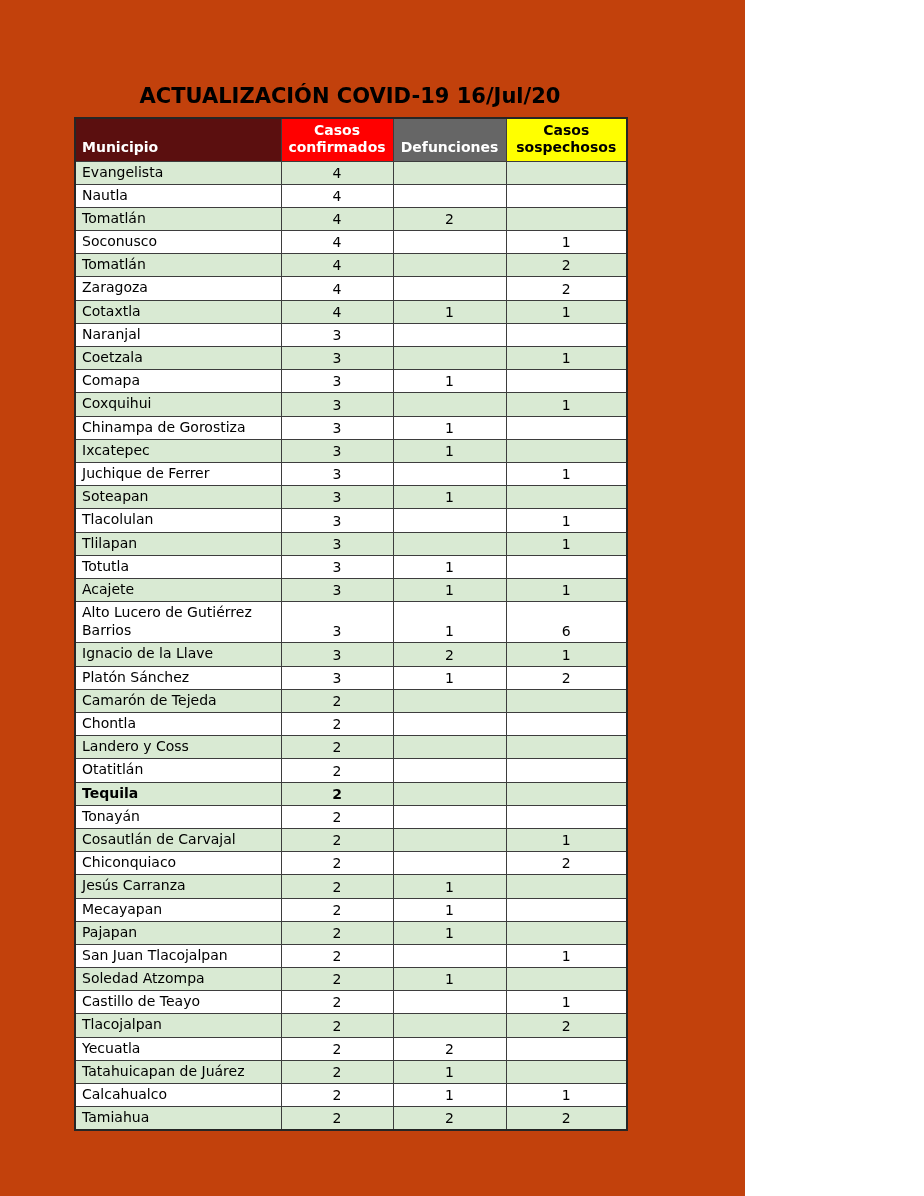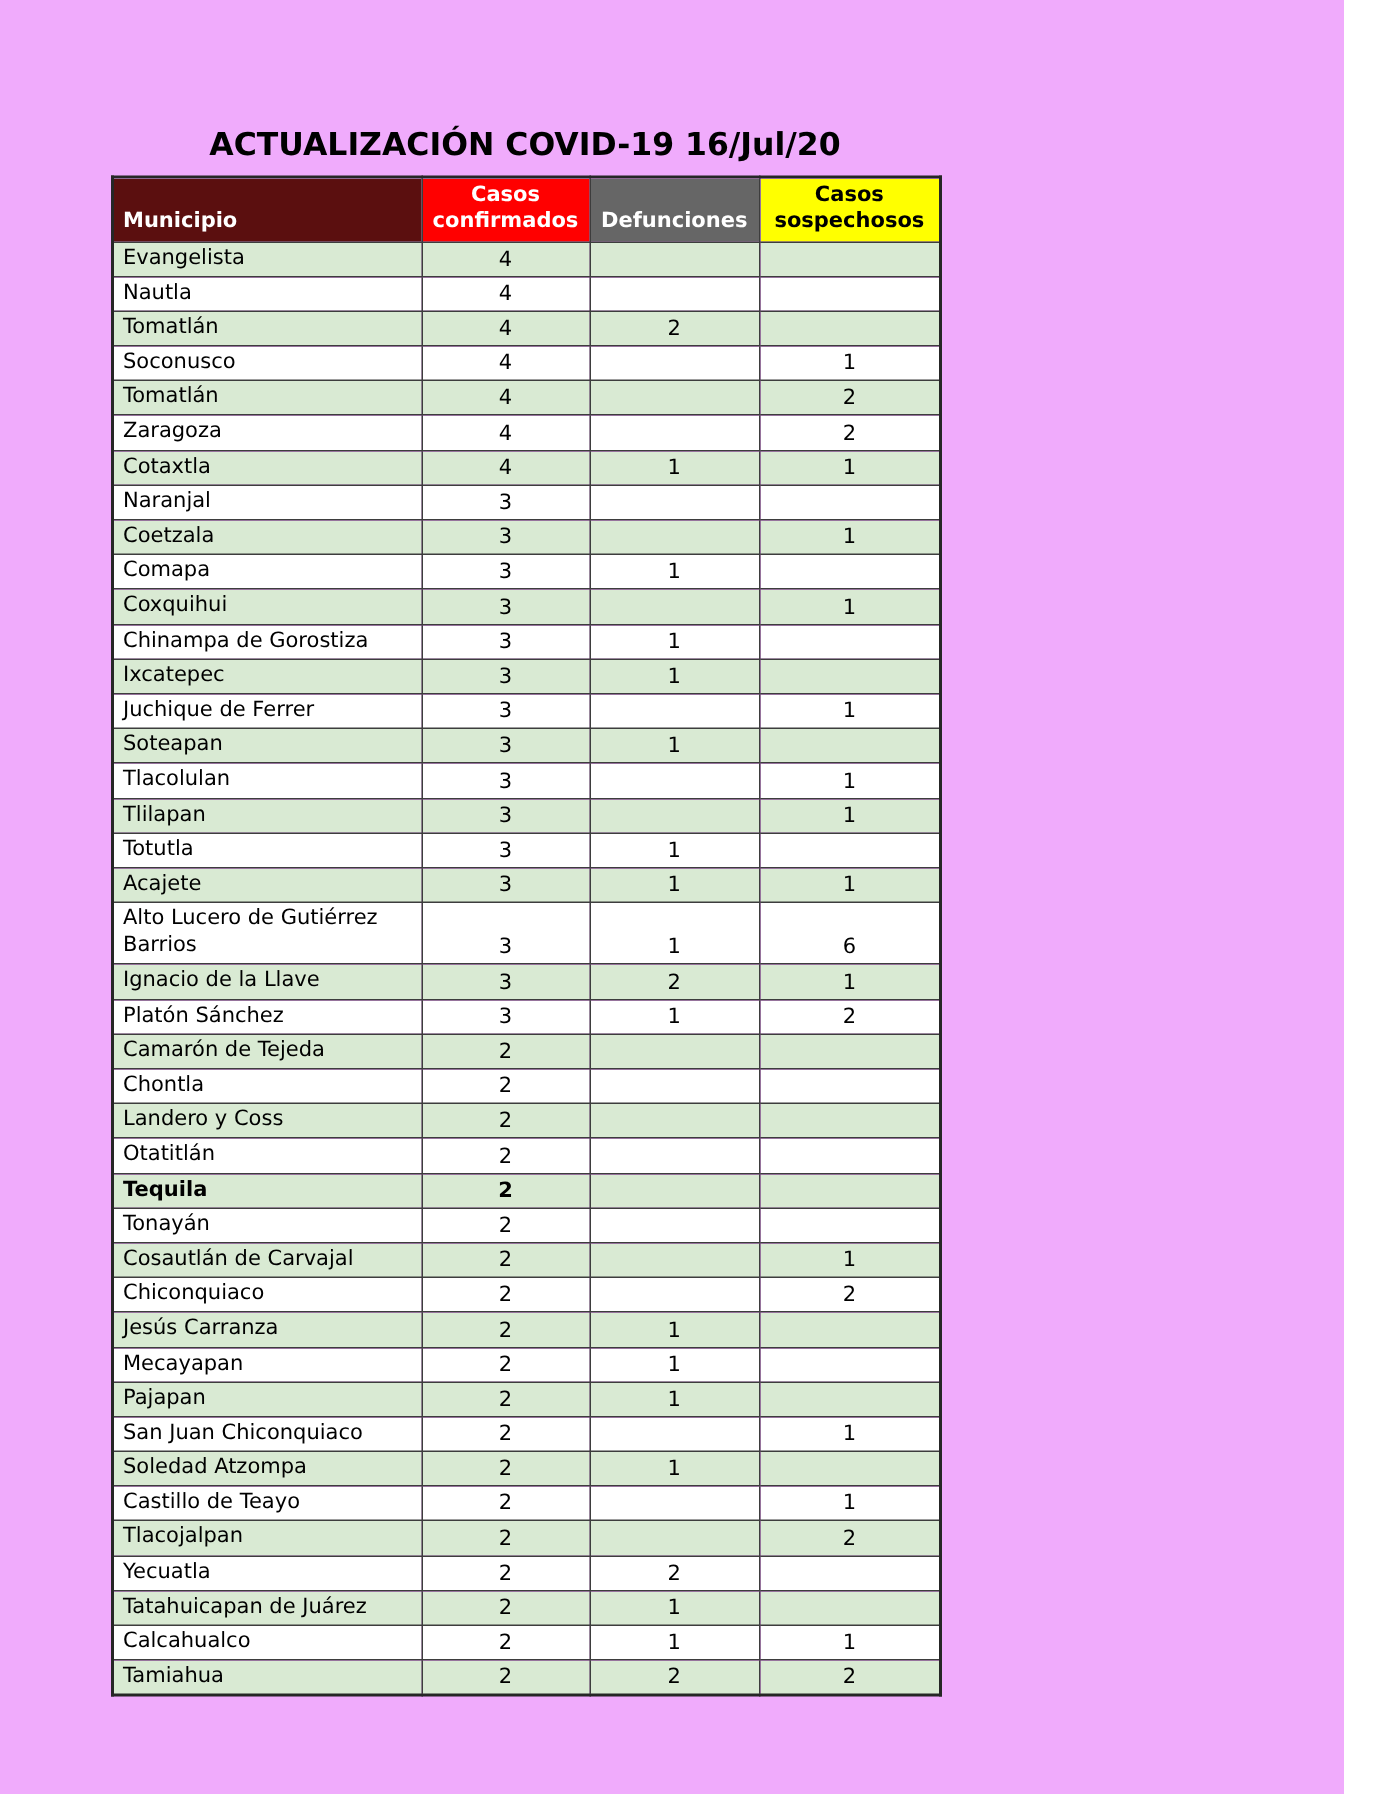--- a/index.html
+++ b/index.html
@@ -2,21 +2,21 @@
 <html><head>
 <meta charset="utf-8">
 <style>
   * { box-sizing: border-box; }
   html, body { margin: 0; padding: 0; }
   body {
     width: 924px; height: 1196px;
     background: #ffffff;
     font-family: "DejaVu Sans", "Liberation Sans", sans-serif;
   }
-  .page { position: relative; width: 896px; height: 1196px; background: #f0abfc; overflow: hidden; }
+  .page { position: relative; width: 745px; height: 1196px; background: #c2410c; overflow: hidden; }
   .title {
     position: absolute; top: 84px; left: 74px; width: 552px;
     margin: 0; text-align: center;
     font-size: 21px; font-weight: bold; color: #000000;
   }
   table.covid {
     position: absolute; top: 117px; left: 74px;
     width: 552px; border-collapse: collapse; table-layout: fixed;
     border: 2px solid #262626;
   }
@@ -251,21 +251,21 @@
           <td class="num">1</td>
           <td class="num"></td>
         </tr>
         <tr style="background: rgb(217, 234, 211);">
           <td class="muni">Pajapan</td>
           <td class="num">2</td>
           <td class="num">1</td>
           <td class="num"></td>
         </tr>
         <tr>
-          <td class="muni">San Juan Chiconquiaco</td>
+          <td class="muni">San Juan Tlacojalpan</td>
           <td class="num">2</td>
           <td class="num"></td>
           <td class="num">1</td>
         </tr>
         <tr style="background: rgb(217, 234, 211);">
           <td class="muni">Soledad Atzompa</td>
           <td class="num">2</td>
           <td class="num">1</td>
           <td class="num"></td>
         </tr>

